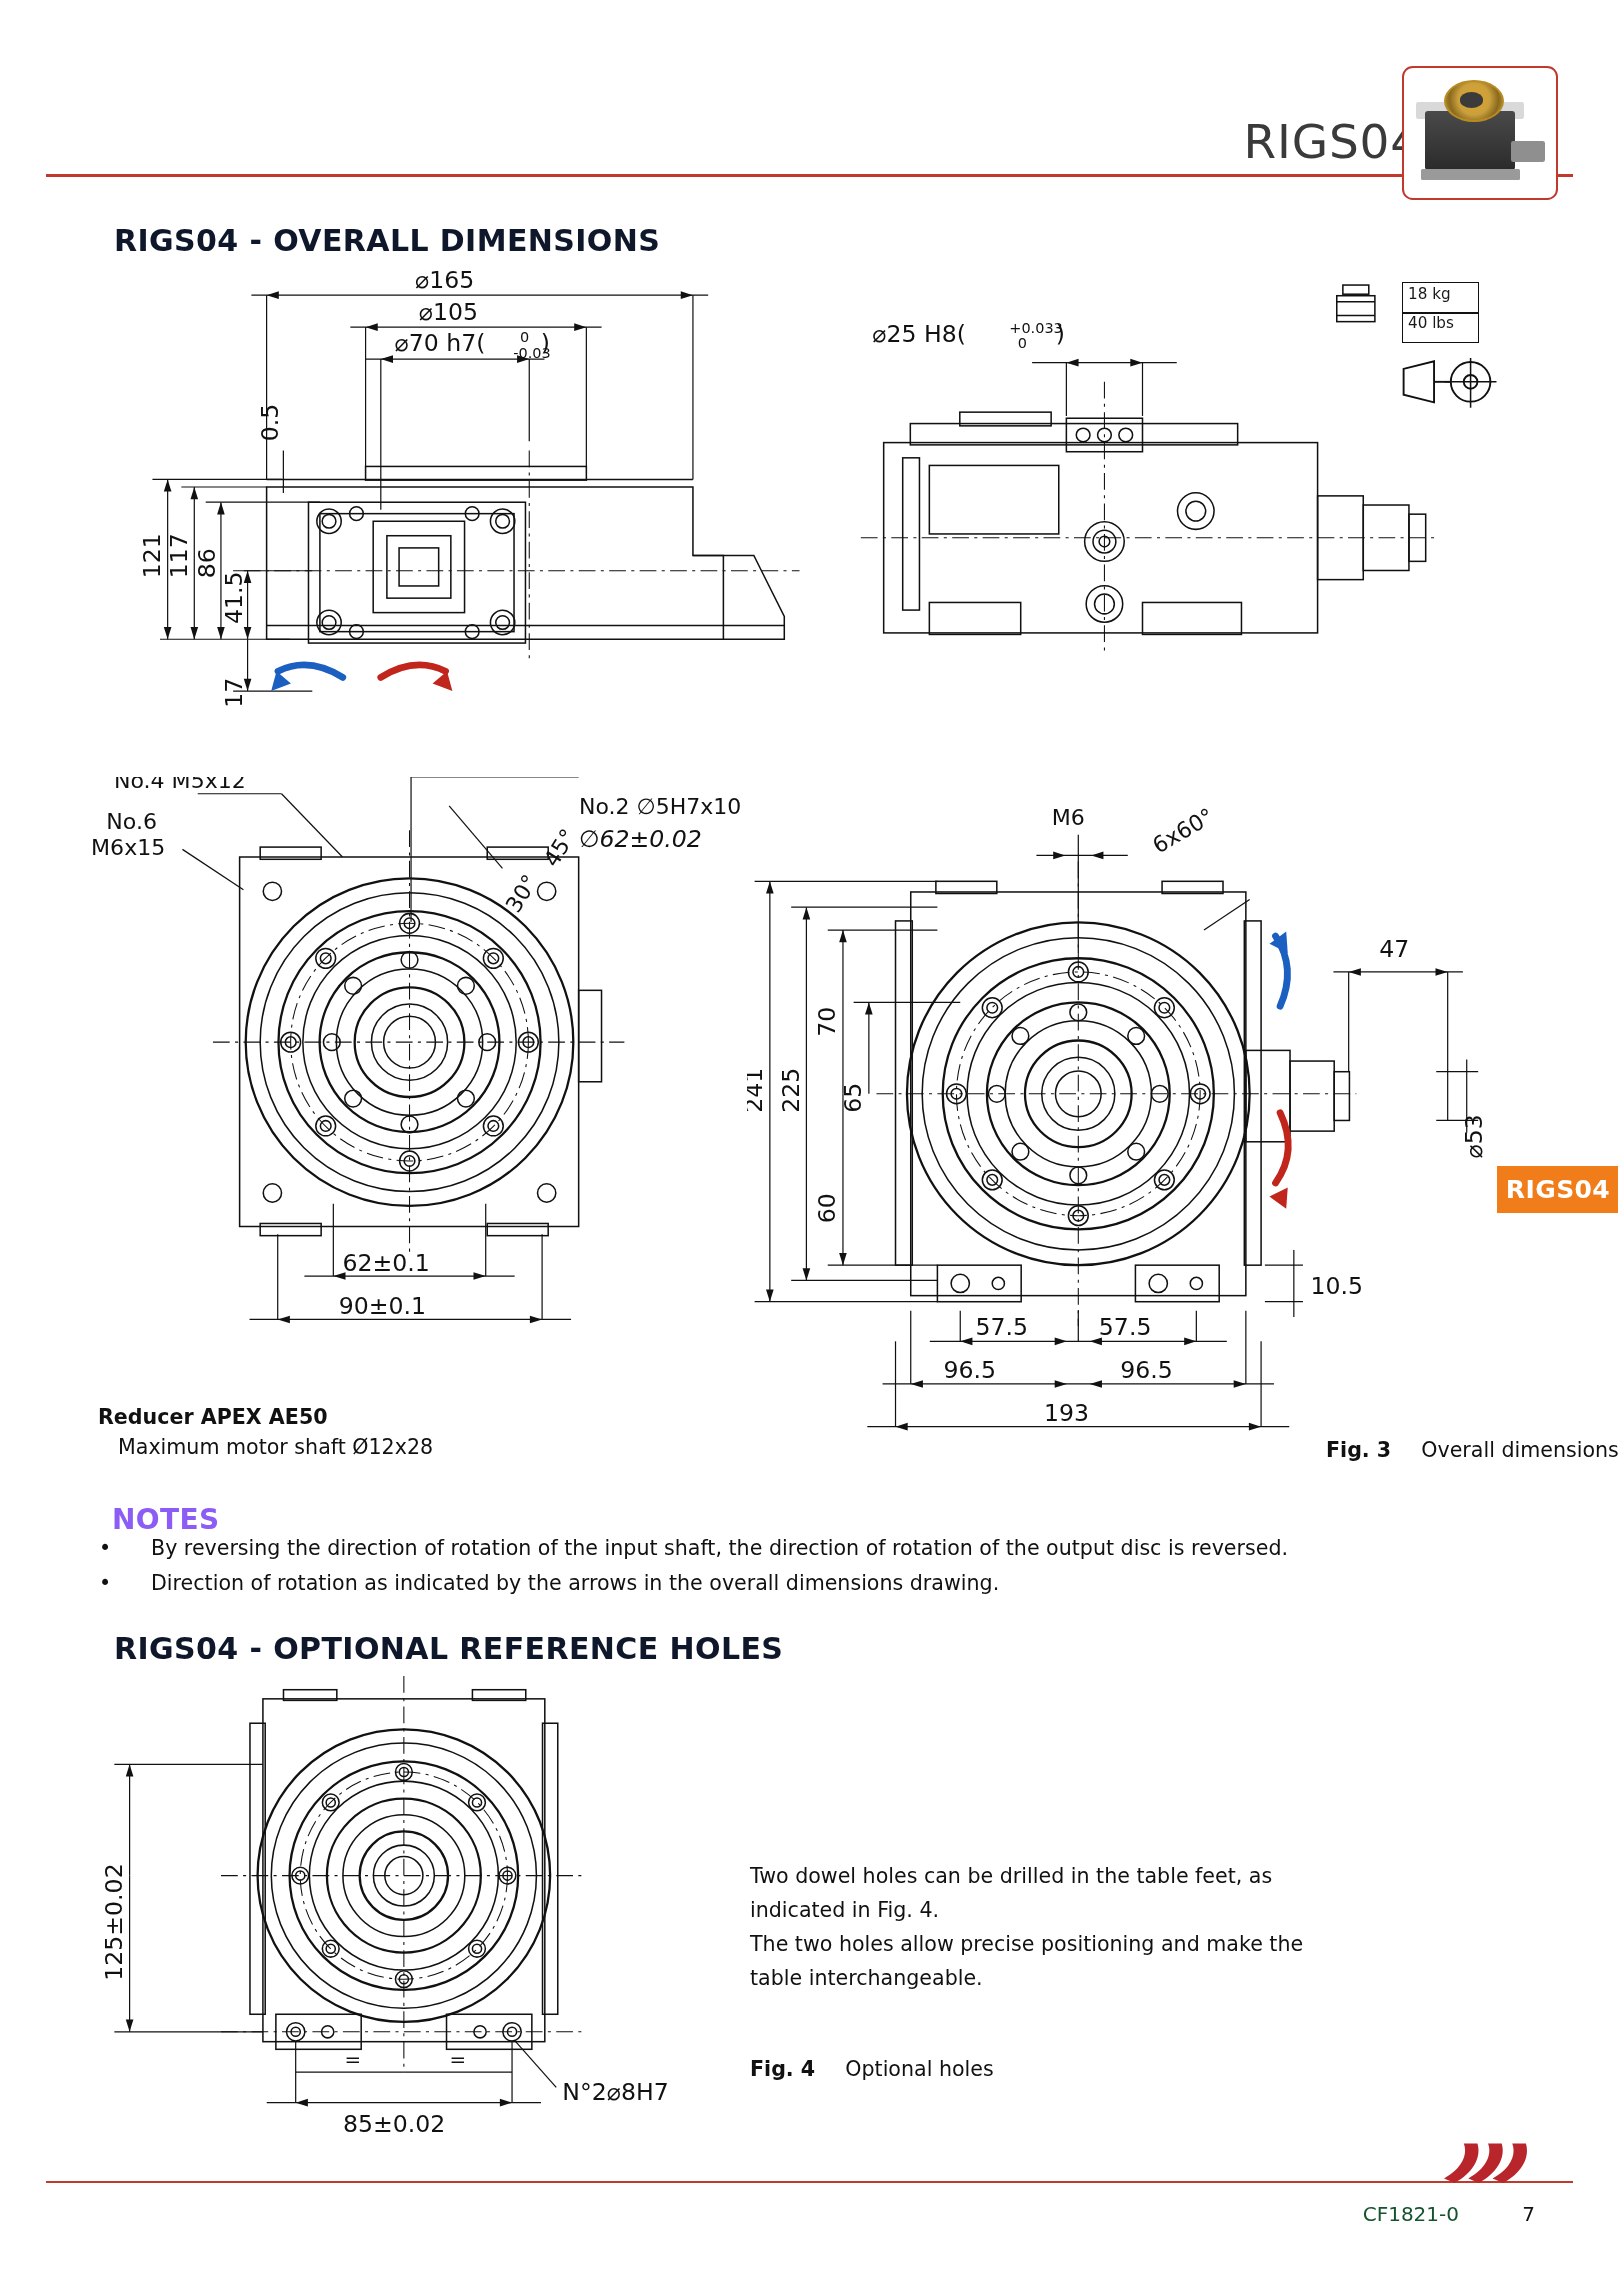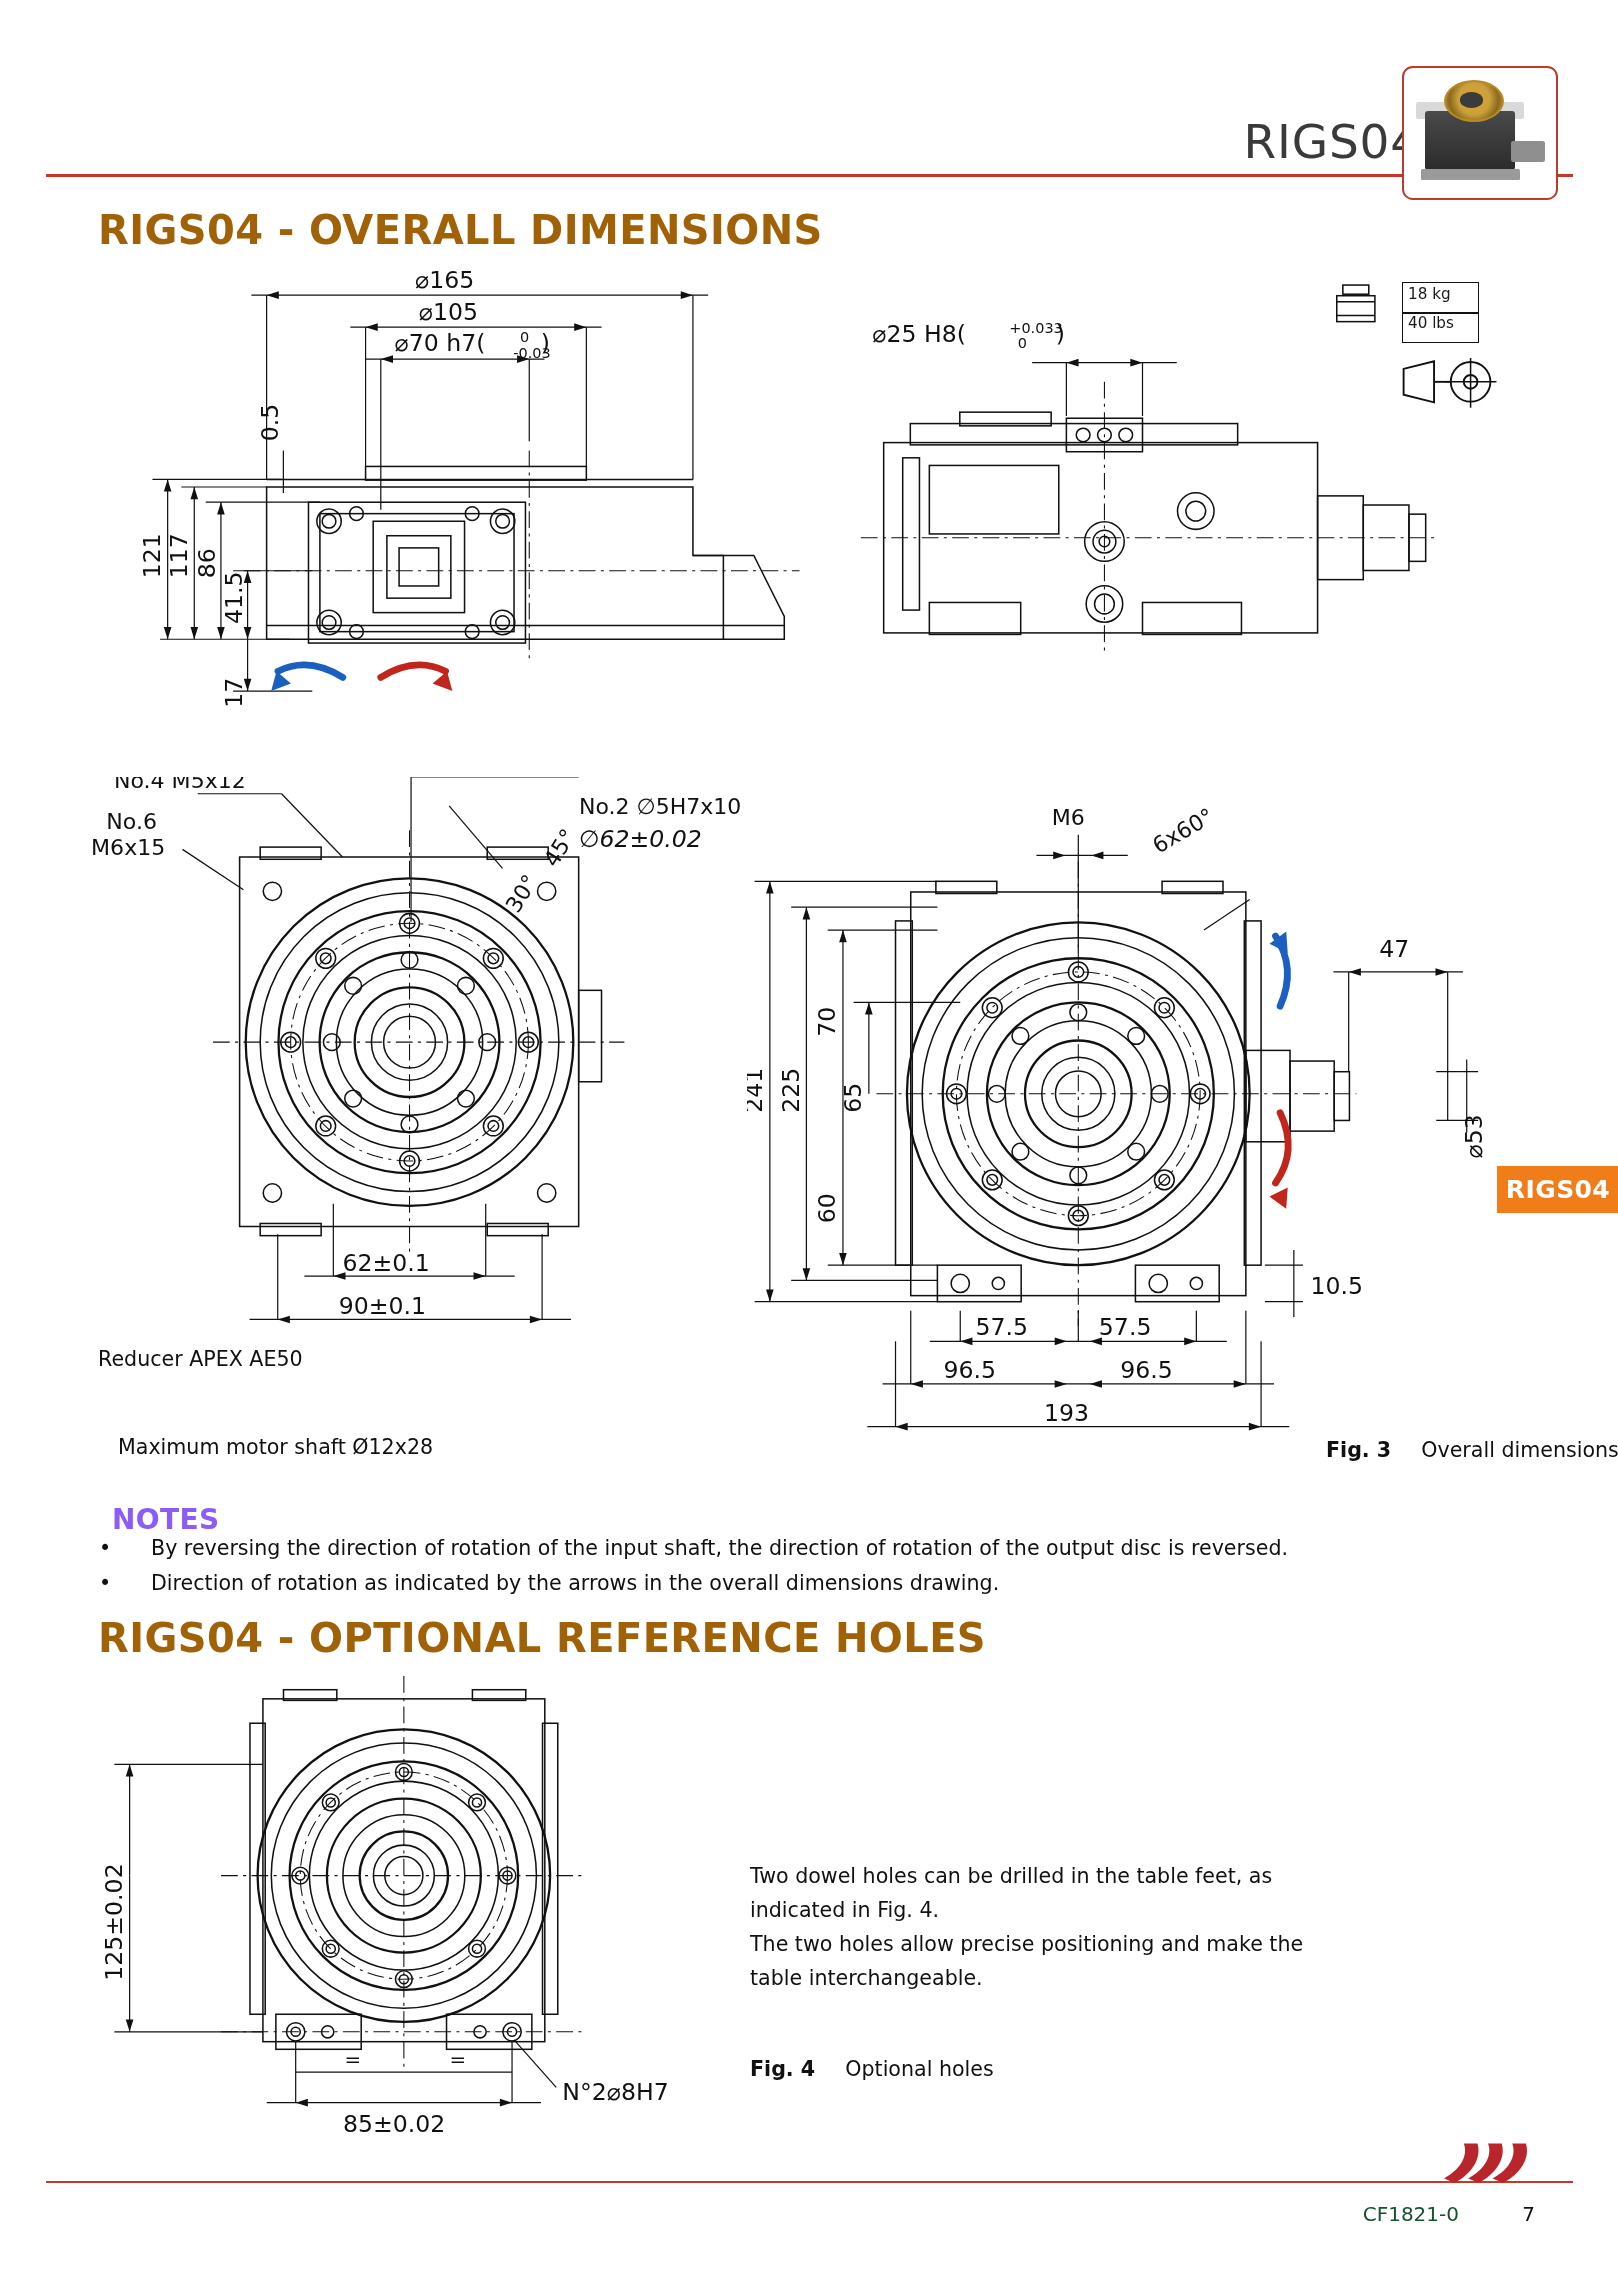--- a/index.html
+++ b/index.html
@@ -44,22 +44,22 @@
   }
   .hdr-thumb .shaft{
     position:absolute;left:107px;top:73px;width:34px;height:21.3px;background:#8f8f8f;border-radius:2.3px;
   }
   .hdr-thumb .foot{
     position:absolute;left:17px;top:101px;width:99px;height:10.7px;background:#9a9a9a;border-radius:1.5px;
   }
 
   
   h2.sect{
-    position:absolute;left:98px;margin:0;
-    font-size:40px;font-weight:bold;color:#a16207;letter-spacing:0.4px;
+    position:absolute;left:98px;margin:16px;
+    font-size:30px;font-weight:bold;color:#0f172a;letter-spacing:0.4px;
   }
   #sect1{top:207px;}
   #sect2{top:1615px;}
   .notes-h{
     position:absolute;left:98px;top:1489px;margin:14px;
     font-size:28px;font-weight:bold;color:#8b5cf6;letter-spacing:0.4px;
   }
 
   
   .txt{position:absolute;font-size:20.6px;line-height:30.5px;color:#111;}
@@ -516,21 +516,21 @@
     <text x="258" y="748" font-size="31" fill="#111">96.5</text>
     <text x="490" y="748" font-size="31" fill="#111">96.5</text>
     <text x="390" y="805" font-size="31" fill="#111">193</text>
 
     <path d="M700 260 q 22 -50 -6 -92" stroke="#1b5fc1" stroke-width="9" fill="none" stroke-linecap="round"></path>
     <polygon points="686,178 708,162 710,190" fill="#1b5fc1"></polygon>
     <path d="M700 400 q 24 50 -6 92" stroke="#c0261b" stroke-width="9" fill="none" stroke-linecap="round"></path>
     <polygon points="686,510 708,526 710,498" fill="#c0261b"></polygon>
   </svg>
 
-  <div class="txt" style="left:98px;top:1344px;">Reducer APEX AE50</div>
+  <div class="txt" style="left:98px;top:1402px;font-weight:bold;">Reducer APEX AE50</div>
   <div class="txt" style="left:98px;top:1432px;margin-left:20px;">Maximum motor shaft Ø12x28</div>
 
   <div class="figcap" style="left:1326px;top:1438px;">
     <b>Fig. 3</b>
     <span style="display:inline-block;width:17px"></span>
     <span>Overall dimensions</span>
   </div>
 
   <div class="notes-h">NOTES</div>
   <div class="bullet" style="left:99px;top:1531px;width:1448px;">

